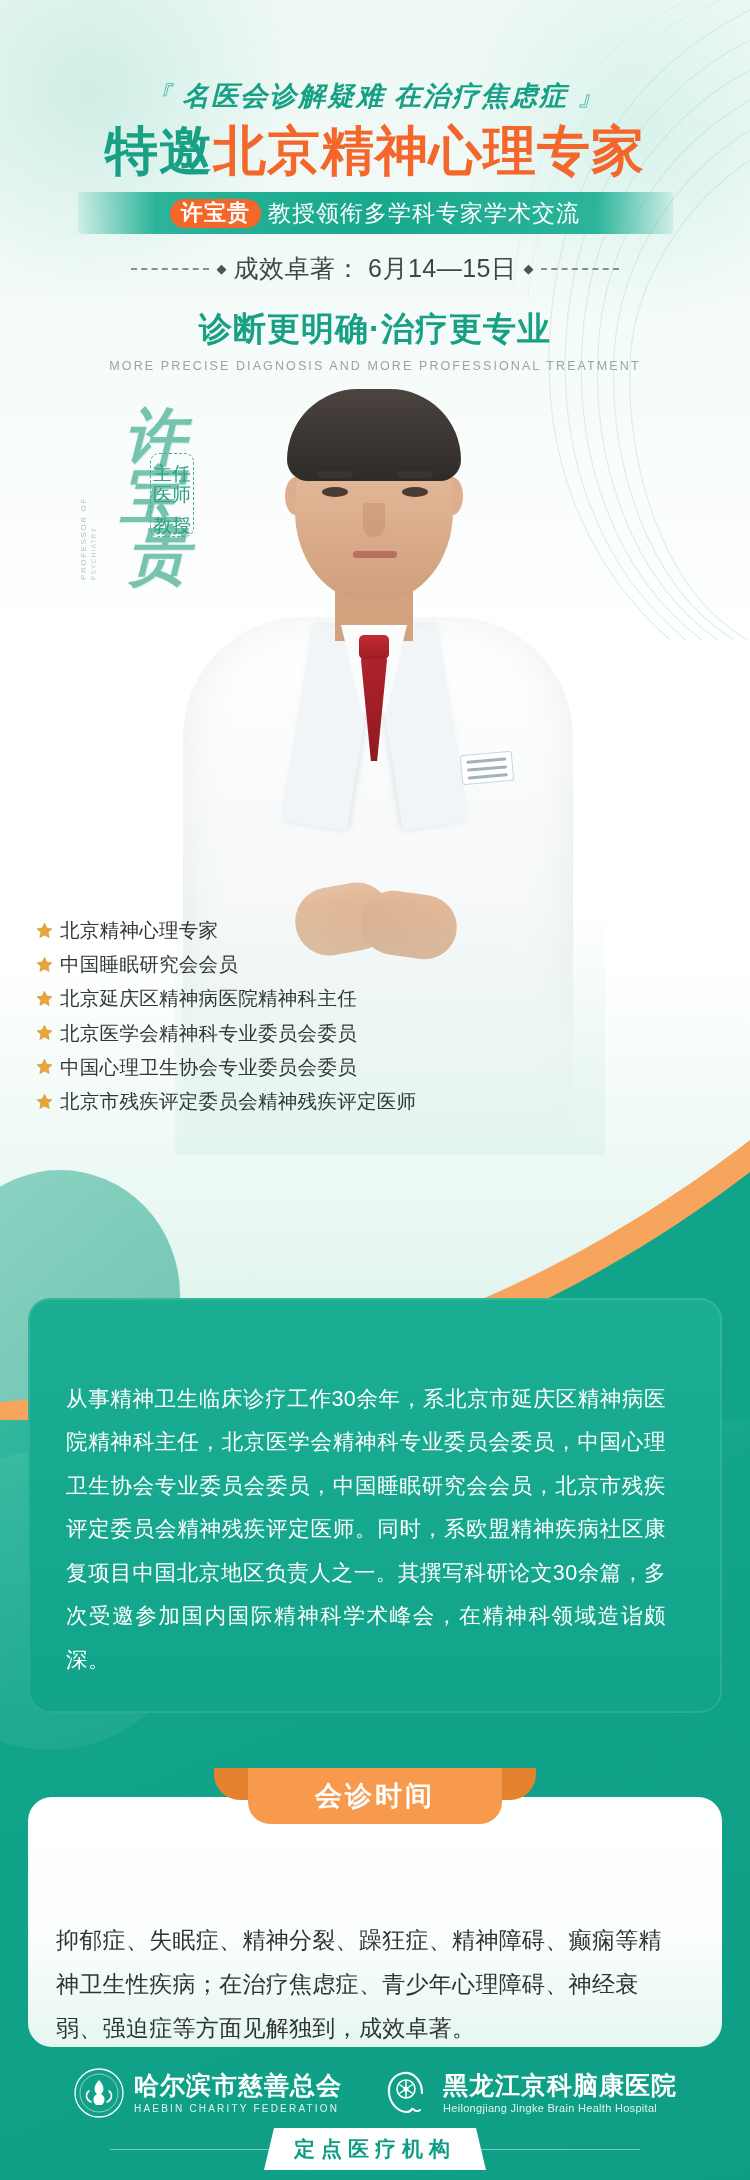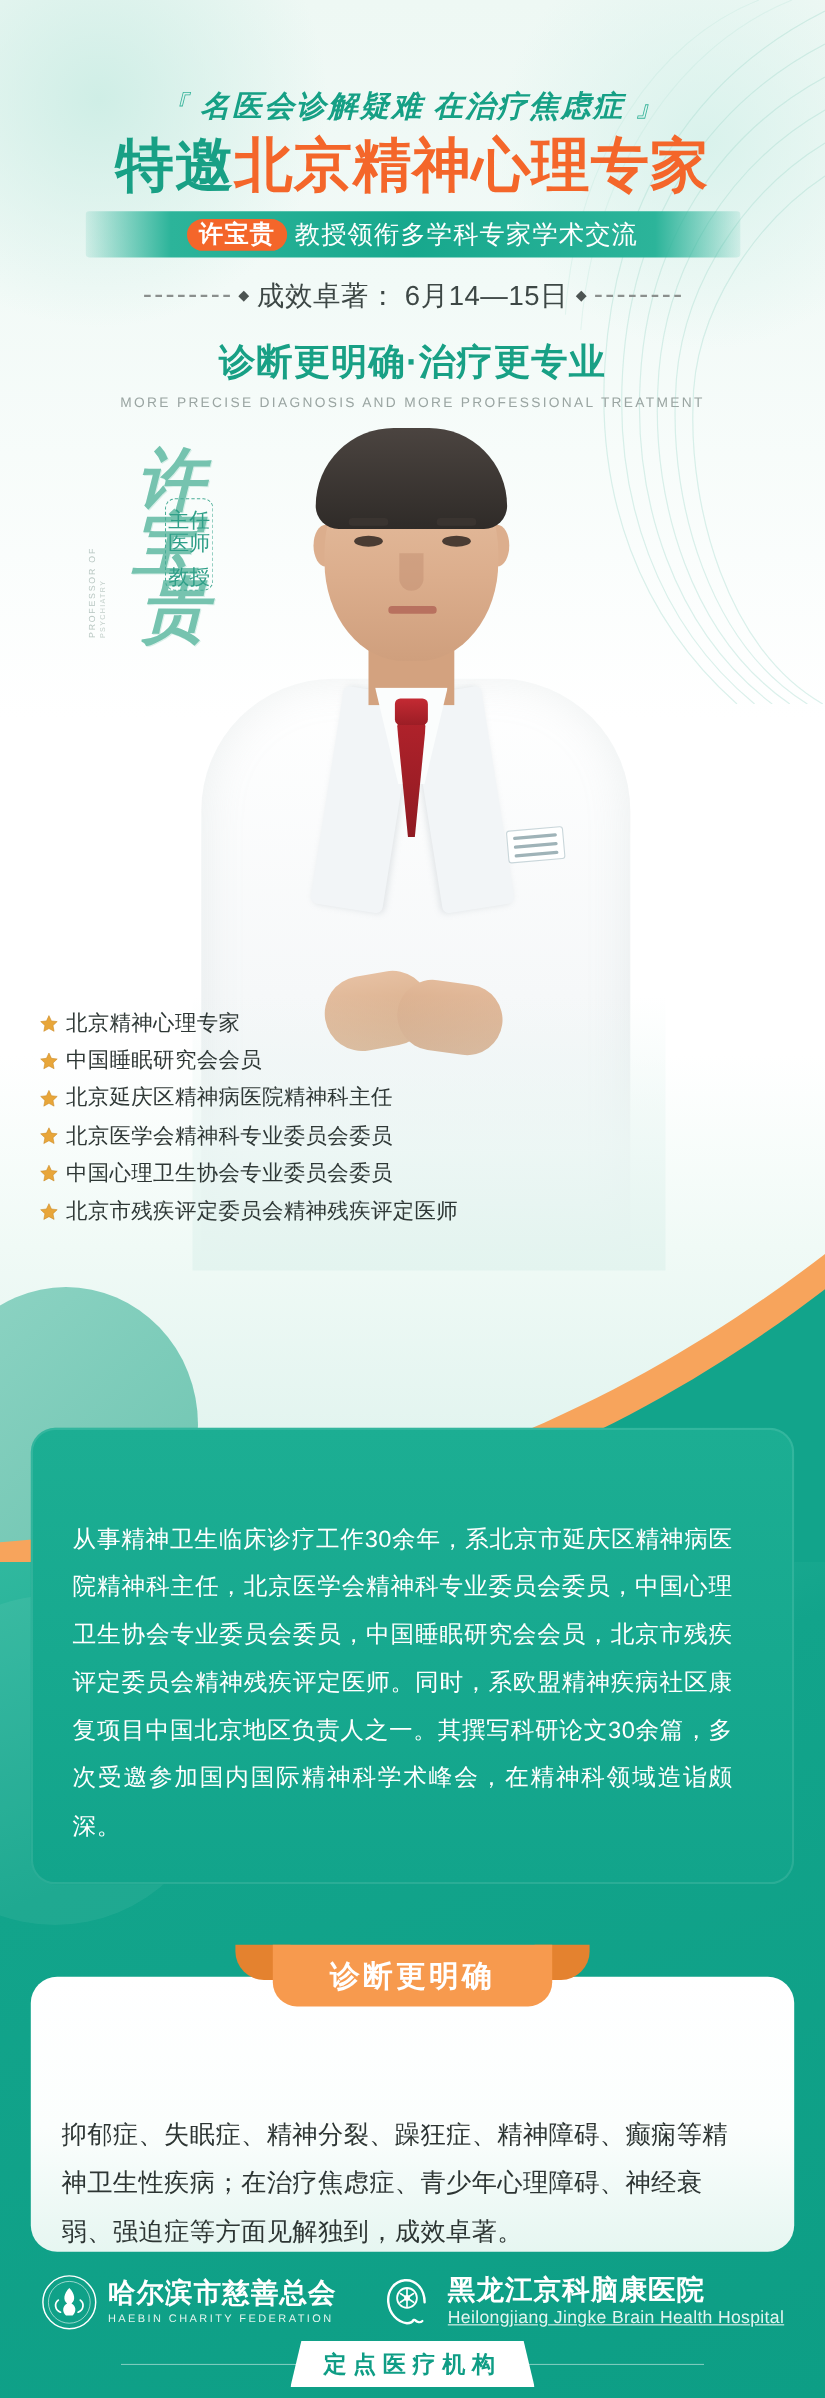--- a/index.html
+++ b/index.html
@@ -138,21 +138,21 @@
   .spectext{position:absolute;left:56px;top:1879px;width:620px;color:#2d3533;font-size:23px;
     line-height:1.92;letter-spacing:.3px;margin-top:39px;}
 
   
   .footer{position:absolute;left:0;top:2055px;width:750px;height:125px;}
   .logos{display:flex;align-items:center;justify-content:center;gap:40px;padding-top:12px;}
   .logo{display:flex;align-items:center;gap:9px;}
   .logo-mark{width:52px;height:52px;flex:0 0 52px;}
   .logo-txt .cn{color:#fff;font-size:25px;font-weight:700;letter-spacing:1px;line-height:1.1;white-space:nowrap;}
   .logo-txt .en{color:#e4f5f0;font-size:10px;letter-spacing:2.2px;margin-top:3px;white-space:nowrap;}
-  .logo-txt .en.tight{letter-spacing:.3px;font-size:16px;text-decoration:underline;}
+  .logo-txt .en.tight{letter-spacing:.3px;font-size:11px;}
   .certrow{display:flex;align-items:center;justify-content:center;margin-top:9px;}
   .cline{width:160px;height:1px;background:rgba(255,255,255,.45);}
   .certbox{position:relative;margin:0 -6px;padding:7px 30px;background:#fff;
     clip-path:polygon(10px 0,calc(100% - 10px) 0,100% 100%,0 100%);}
   .certbox span{color:#0f9d85;font-size:21px;font-weight:700;letter-spacing:6px;}
 </style>
 </head>
 <body>
 
 <div class="poster">
@@ -299,21 +299,21 @@
   </div>
 
   <div class="biocard"></div>
   <div class="biotext">从事精神卫生临床诊疗工作30余年，系北京市延庆区精神病医院精神科主任，北京医学会精神科专业委员会委员，中国心理卫生协会专业委员会委员，中国睡眠研究会会员，北京市残疾评定委员会精神残疾评定医师。同时，系欧盟精神疾病社区康复项目中国北京地区负责人之一。其撰写科研论文30余篇，多次受邀参加国内国际精神科学术峰会，在精神科领域造诣颇深。</div>
 
   <div class="speccard"></div>
   <div class="ribbon">
     <div class="rib-l"></div>
     <div class="rib-r"></div>
     <div class="rib-main">
-      <span>诊断更明确</span>
+      <span>会诊时间</span>
     </div>
   </div>
   <div class="spectext">抑郁症、失眠症、精神分裂、躁狂症、精神障碍、癫痫等精神卫生性疾病；在治疗焦虑症、青少年心理障碍、神经衰弱、强迫症等方面见解独到，成效卓著。</div>
 
   <div class="footer">
     <div class="logos">
 
       <div class="logo">
         <svg class="logo-mark" viewBox="0 0 52 52">
           <circle cx="26" cy="26" r="24" fill="none" stroke="#ffffff" stroke-width="1.3"></circle>

